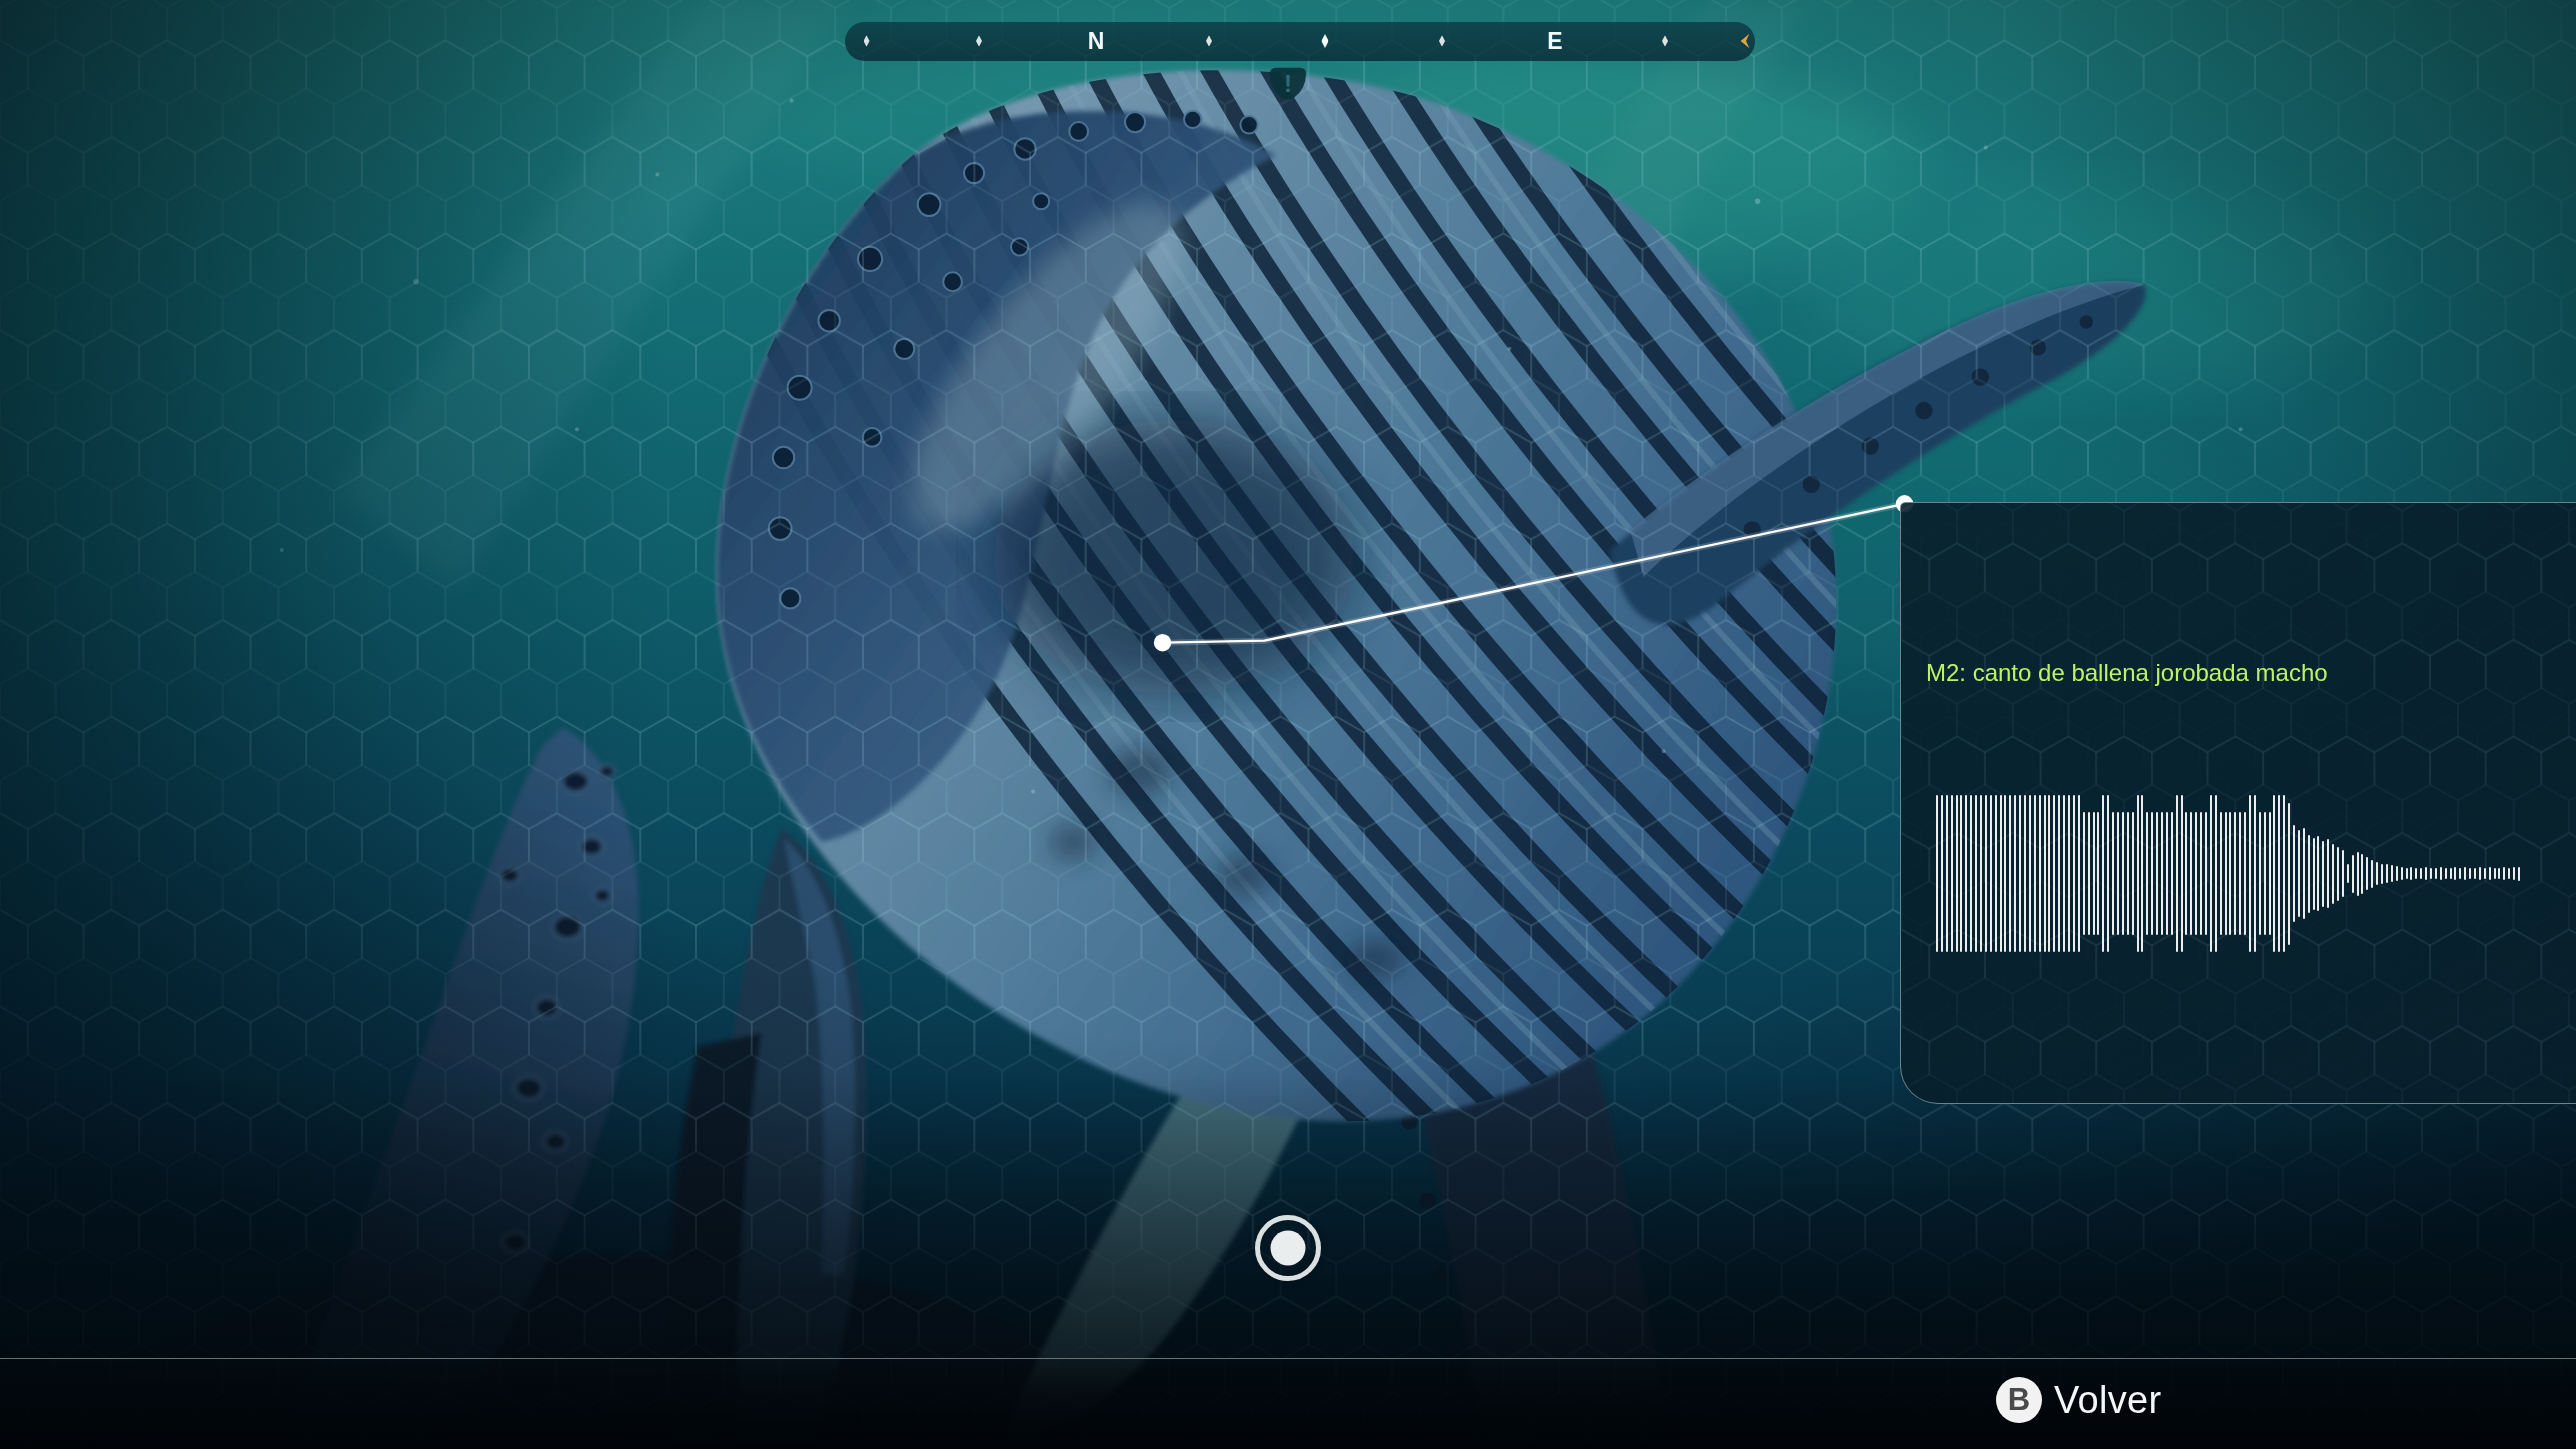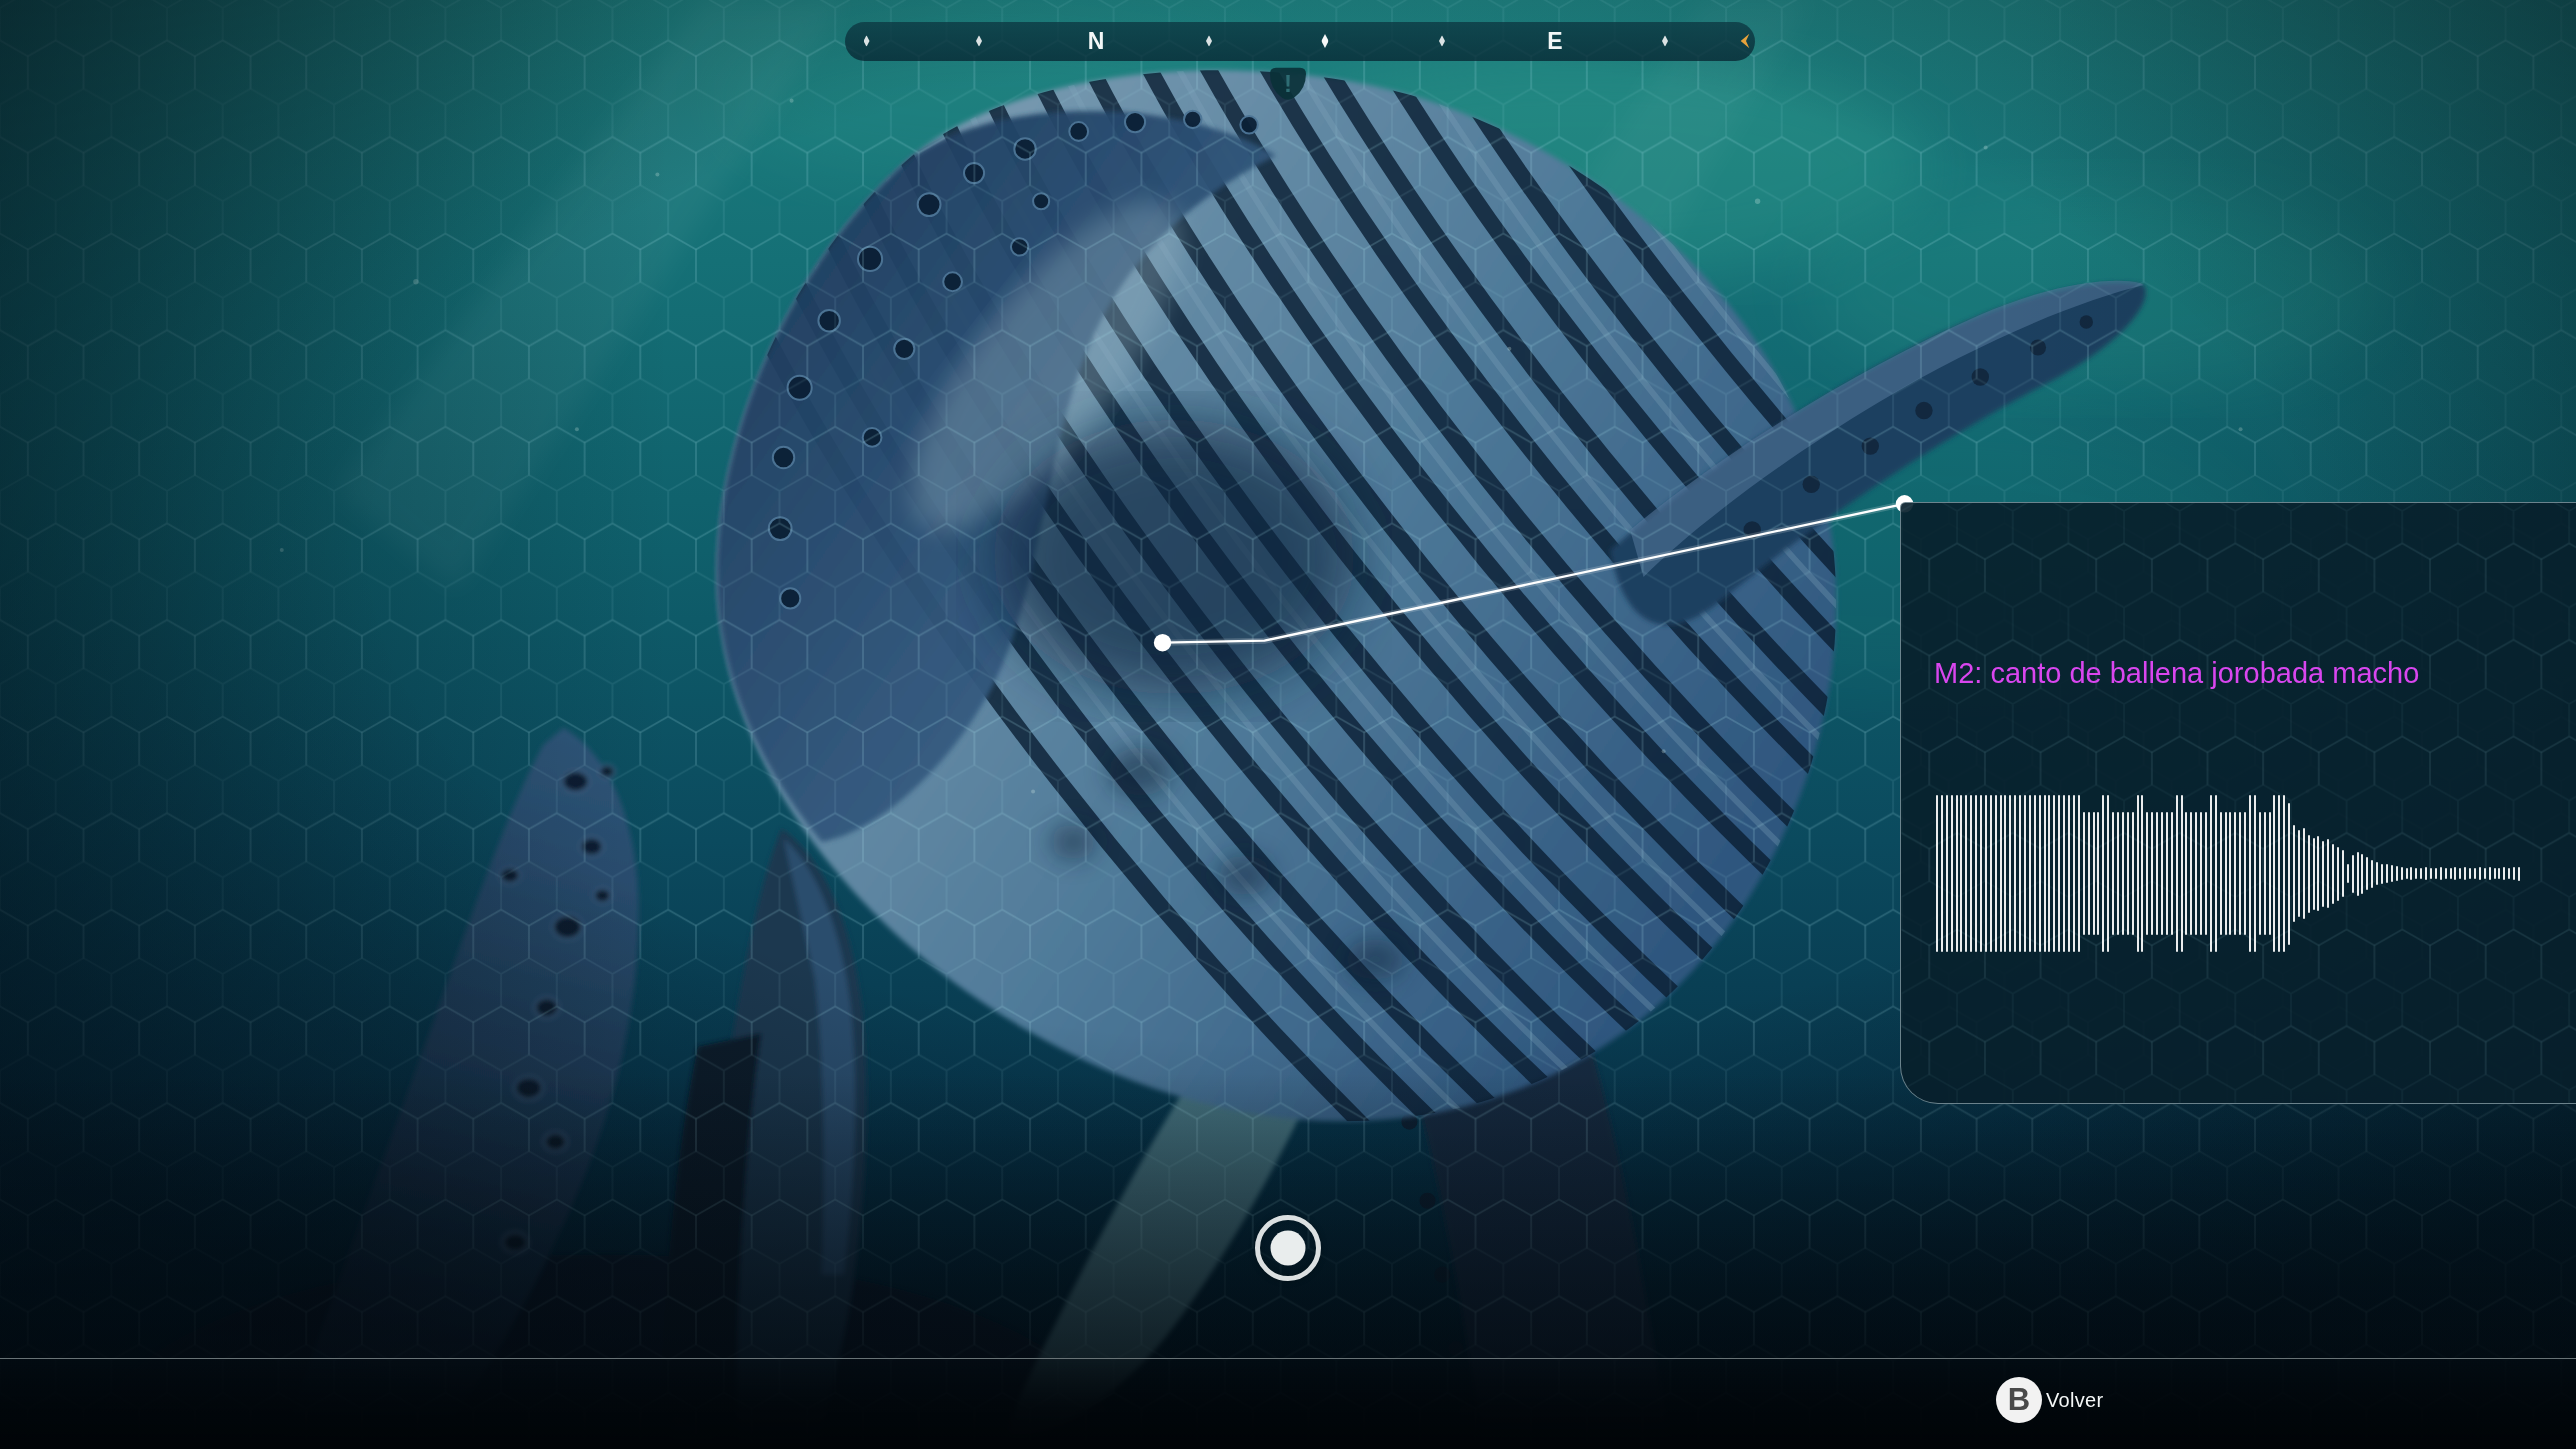--- a/index.html
+++ b/index.html
@@ -40,34 +40,34 @@
     background:rgba(8,31,43,.92);
     border:1.3px solid rgba(190,212,218,.55);border-right:none;
     border-radius:5.4px 0 0 38px;overflow:hidden;}
   #panel .hexfill{position:absolute;inset:0;opacity:.55;}
   #panel-head{position:absolute;left:20px;top:34px;display:flex;align-items:flex-start;}
   #scan-icon{width:59px;height:58px;flex:0 0 auto;}
   #accent-bar{width:3.4px;height:58px;margin-left:17.4px;border-radius:1.3px;}
   #titles{margin-left:22px;}
   #panel-title{color:#f1f6f7;font-size:38px;line-height:40px;font-weight:bold;letter-spacing:0.3px;}
   #panel-subtitle{font-size:30px;line-height:34px;margin-top:2.7px;letter-spacing:0.3px;}
-  #clip-label{position:absolute;left:33px;top:154px;color:#d946ef;font-size:29px;line-height:32px;}
+  #clip-label{position:absolute;left:25px;top:154px;color:#bef264;font-size:24px;line-height:32px;}
   #waveform{position:absolute;left:35px;top:292px;width:590px;height:157px;
     display:flex;align-items:center;}
   #waveform .bar{width:2px;flex:0 0 auto;margin-right:2.9px;border-radius:1px;
     background:rgba(255,255,255,.92);}
   
   #bottom-bar{position:absolute;left:0;top:1358px;width:2576px;height:91px;
     border-top:1.3px solid rgba(208,224,228,.5);
     background:linear-gradient(180deg,rgba(3,12,18,.3) 0%,rgba(1,6,10,.82) 55%,#010407 100%);}
   #back-prompt{position:absolute;left:1996px;top:18px;height:46px;display:flex;align-items:center;cursor:pointer;}
   #back-key{width:46px;height:46px;border-radius:50%;background:#f2f2f2;
     display:flex;align-items:center;justify-content:center;
     color:#4a4a4a;font-size:31px;font-weight:bold;}
-  #back-label{margin-left:4px;color:#f4f7f7;font-size:20px;letter-spacing:0.3px;}
+  #back-label{margin-left:12px;color:#f4f7f7;font-size:38px;letter-spacing:0.3px;}
 </style>
 </head>
 <body>
 
 <div id="stage">
 
   <svg class="full" width="2576" height="1449" viewBox="0 0 3840 2160">
     <defs>
       <linearGradient id="water" x1="0" y1="0" x2="0" y2="1">
         <stop offset="0" stop-color="#1e7f7e"></stop>

